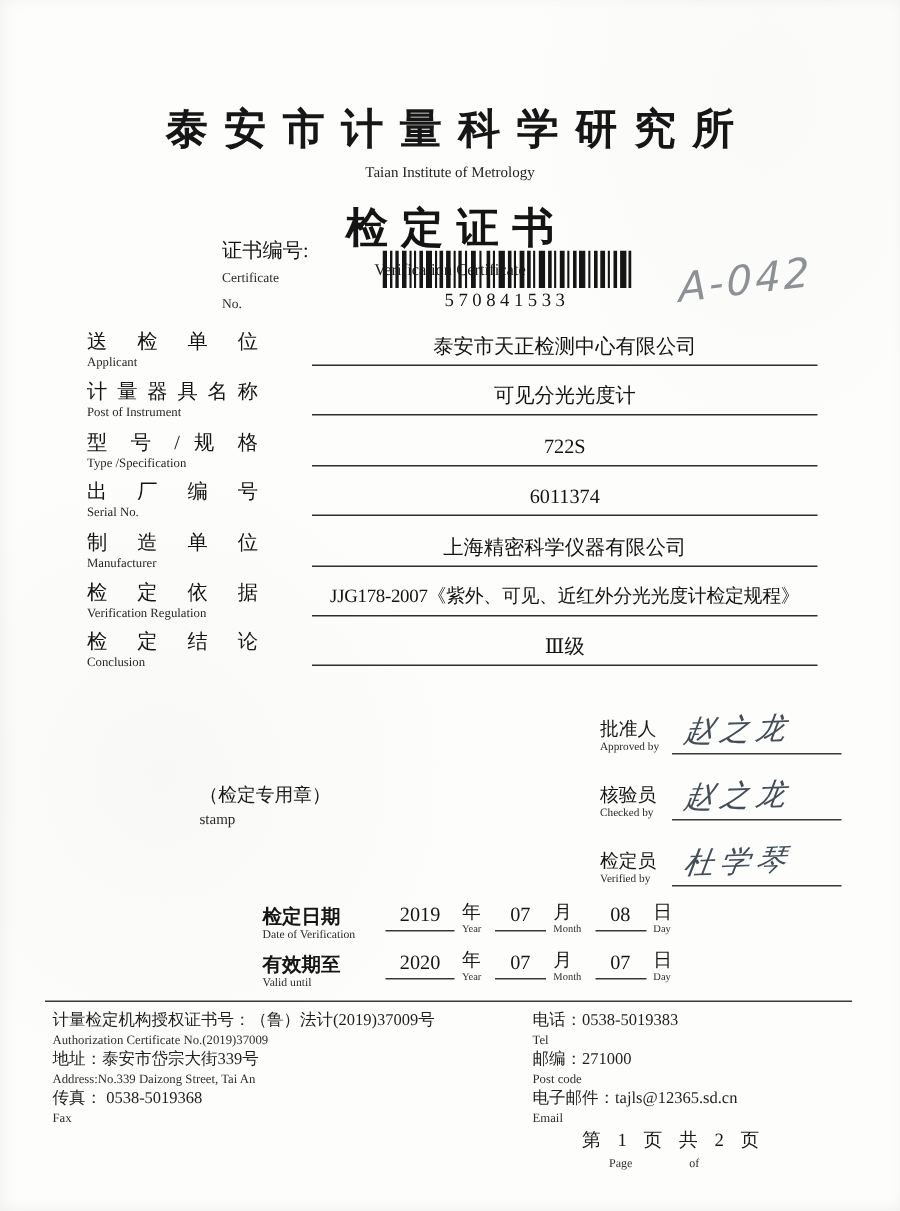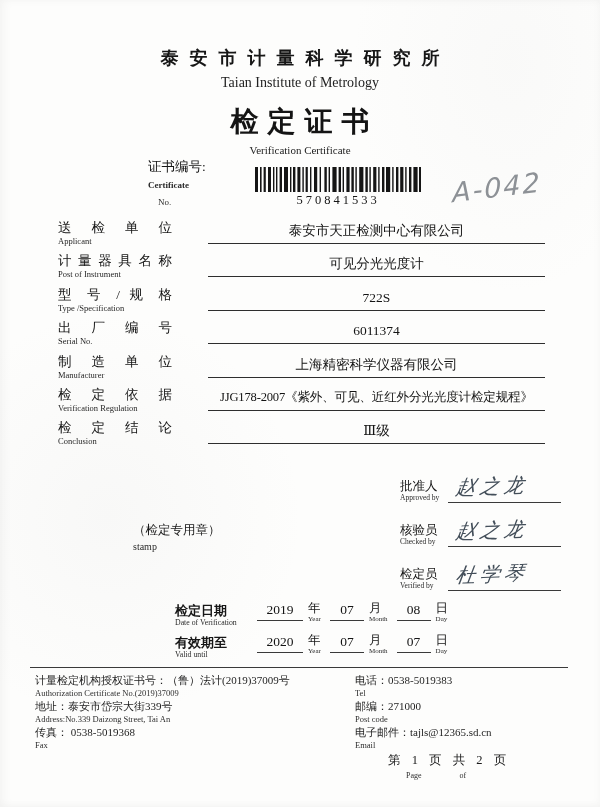--- a/index.html
+++ b/index.html
@@ -13,30 +13,30 @@
     position:absolute;inset:0;
     background:
       radial-gradient(ellipse at 18% 64%, rgba(190,190,190,0.08), rgba(255,255,255,0) 28%),
       radial-gradient(ellipse at 85% 8%, rgba(200,200,200,0.07), rgba(255,255,255,0) 22%),
       #fdfdfc;
     box-shadow:inset 4px 0 10px rgba(0,0,0,0.035), inset -2px -2px 8px rgba(0,0,0,0.02);
   }
 
   
   .hdr{position:absolute;top:46px;left:0;width:600px;text-align:center;}
-  .org-cn{font-size:18px;font-weight:bold;letter-spacing:11px;text-indent:11px;color:#161616;}
-  .org-en{font-size:14px;margin-top:5px;color:#222;}
+  .org-cn{font-size:28px;font-weight:bold;letter-spacing:11px;text-indent:11px;color:#161616;margin-top:21px;}
+  .org-en{font-size:10px;margin-top:5px;color:#222;}
   .doc-cn{font-size:28px;font-weight:bold;letter-spacing:9px;text-indent:9px;margin-top:12px;color:#141414;}
   .doc-en{font-size:11px;margin-top:3px;color:#222;}
 
   
   .certno-label{position:absolute;left:148px;top:158px;font-size:13px;}
   .certno-label .cn{font-size:13.5px;color:#161616;}
-  .certno-label .en1{font-size:9px;margin-top:4px;color:#2a2a2a;font-weight:bold;}
-  .certno-label .en2{font-size:9px;margin-top:7px;color:#2a2a2a;margin-left:10px;}
+  .certno-label .en1{font-size:9px;margin-top:4px;color:#2a2a2a;}
+  .certno-label .en2{font-size:9px;margin-top:7px;color:#2a2a2a;}
   .barcode-wrap{position:absolute;left:254px;top:167px;width:168px;text-align:center;}
   .barcode-wrap svg{display:block;margin:0 auto;}
   .barcode-num{font-size:12.5px;letter-spacing:3px;margin-top:1px;color:#161616;}
   .hand-mark{
     position:absolute;left:452px;top:170px;width:120px;
     font-family:"DejaVu Sans",sans-serif;font-size:27px;font-style:italic;
     color:#8d9196;transform:rotate(-7deg) skewX(-6deg);letter-spacing:2px;font-weight:300;
   }
 
   

